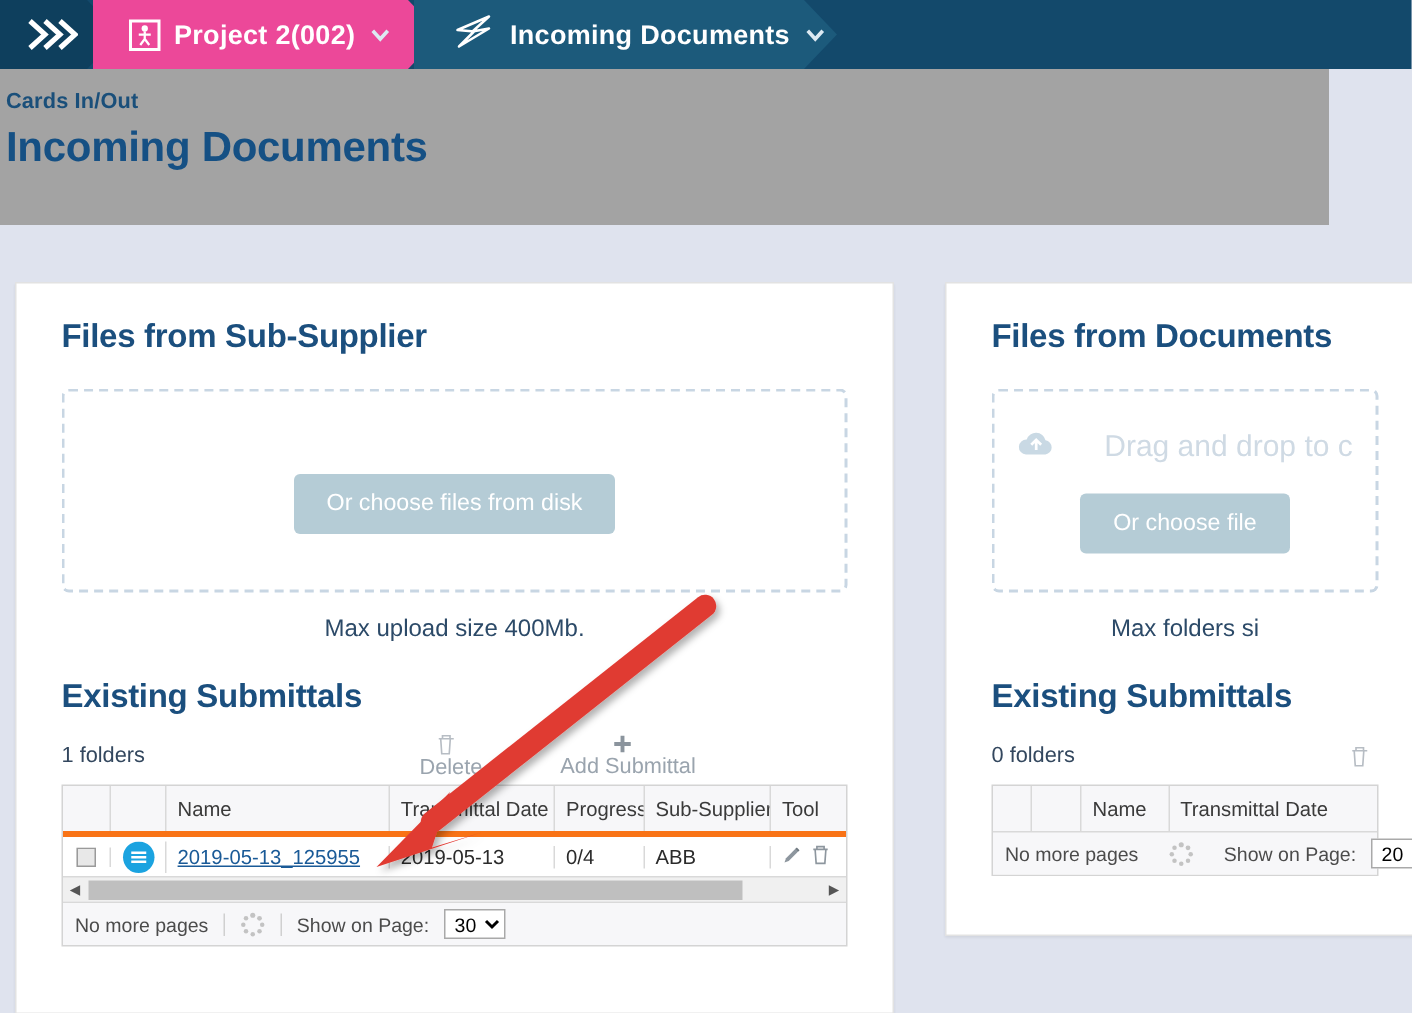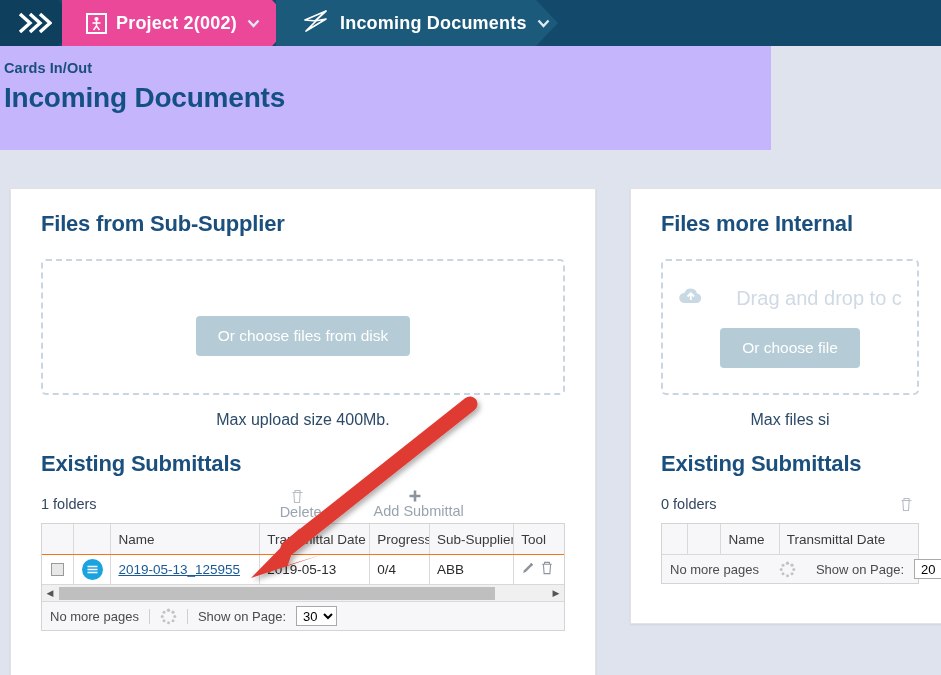--- a/index.html
+++ b/index.html
@@ -57,22 +57,22 @@
     width: 21px; height: 21px;
     border: 2px solid #ffffff;
     margin-right: 9px;
     display: flex; align-items: center; justify-content: center;
   }
   .doc-flash-icon { margin-right: 10px; display: block; }
 
   
   .page-head {
     position: absolute; top: 46px; left: 0;
-    width: 771px; height: 104px;
-    background: #c4b5fd;
+    width: 886px; height: 104px;
+    background: #a3a3a3;
     padding: 14px 0 0 4px;
   }
   .breadcrumb {
     font-size: 14.5px;
     color: #1a4f7a;
     font-weight: bold;
     letter-spacing: 0.1px;
   }
   .page-title {
     font-size: 28px;
@@ -140,21 +140,21 @@
     display: flex; align-items: center;
     font-size: 14.5px; color: #9aa4ae; white-space: nowrap; flex-direction: column;
   }
   .tb-delete { margin-left: 183px; }
   .tb-add    { margin-left: 52px; }
   .tb-ico { margin-right: 7px; display: flex; align-items: center; }
 
   
   .grid { border: 1px solid #d4d4d4; width: 100%; }
   .grid-head { display: flex; background: #f7f7f9; height: 30px; }
-  .grid-row  { display: flex; background: #ffffff; height: 30px; border-top: 1px solid #f97316; }
+  .grid-row  { display: flex; background: #ffffff; height: 30px; border-top: 4px solid #f97316; align-items: center; }
   .gc {
     border-right: 1px solid #d9d9d9;
     display: flex; align-items: center;
     padding: 0 7px;
     font-size: 13.5px; color: #2b2b2b;
     overflow: hidden; white-space: nowrap;
   }
   .gh { color: #3a3a3a; }
   .c-check { width: 32px; justify-content: center; padding: 0; }
   .c-icon  { width: 38px; justify-content: center; padding: 0; }
@@ -361,36 +361,36 @@
         <span class="fsep"></span>
         <span class="foot-label">Show on Page:</span>
         <select class="pg-select">
           <option>30</option>
         </select>
       </div>
     </div>
   </div>
 
   <div class="card card-right">
-    <div class="card-title">Files more Internal</div>
+    <div class="card-title">Files from Documents</div>
 
     <div class="dropzone">
       <div class="dz-row">
         <span>
           <svg width="26" height="20" viewBox="0 0 26 20">
             <path d="M6 17 A5 5 0 0 1 6.5 7 A6.5 6.5 0 0 1 19 7.5 A4.8 4.8 0 0 1 19 17 Z" fill="#c9d9e4"></path>
             <path d="M12.8 14 L12.8 8 M9.5 10.5 L12.8 7.2 L16.1 10.5" stroke="#ffffff" stroke-width="1.8" fill="none"></path>
           </svg>
         </span>
         <span class="dz-text">Drag and drop to c</span>
       </div>
       <button class="dz-btn">Or choose file</button>
     </div>
 
-    <div class="maxsize">Max files si</div>
+    <div class="maxsize">Max folders si</div>
 
     <div class="sub-title">Existing Submittals</div>
 
     <div class="tbl-toolbar">
       <span class="folders-count">0 folders</span>
       <span class="tb-action tb-delete">
         <span class="tb-ico">
           <svg width="13" height="15" viewBox="0 0 13 15">
             <path d="M1.5 3.5 h10 M4 3.5 v-2 h5 v2 M2.8 3.5 l0.7 10 h5 l0.7 -10" stroke="#b7bdc4" stroke-width="1.1" fill="none"></path>
           </svg>

